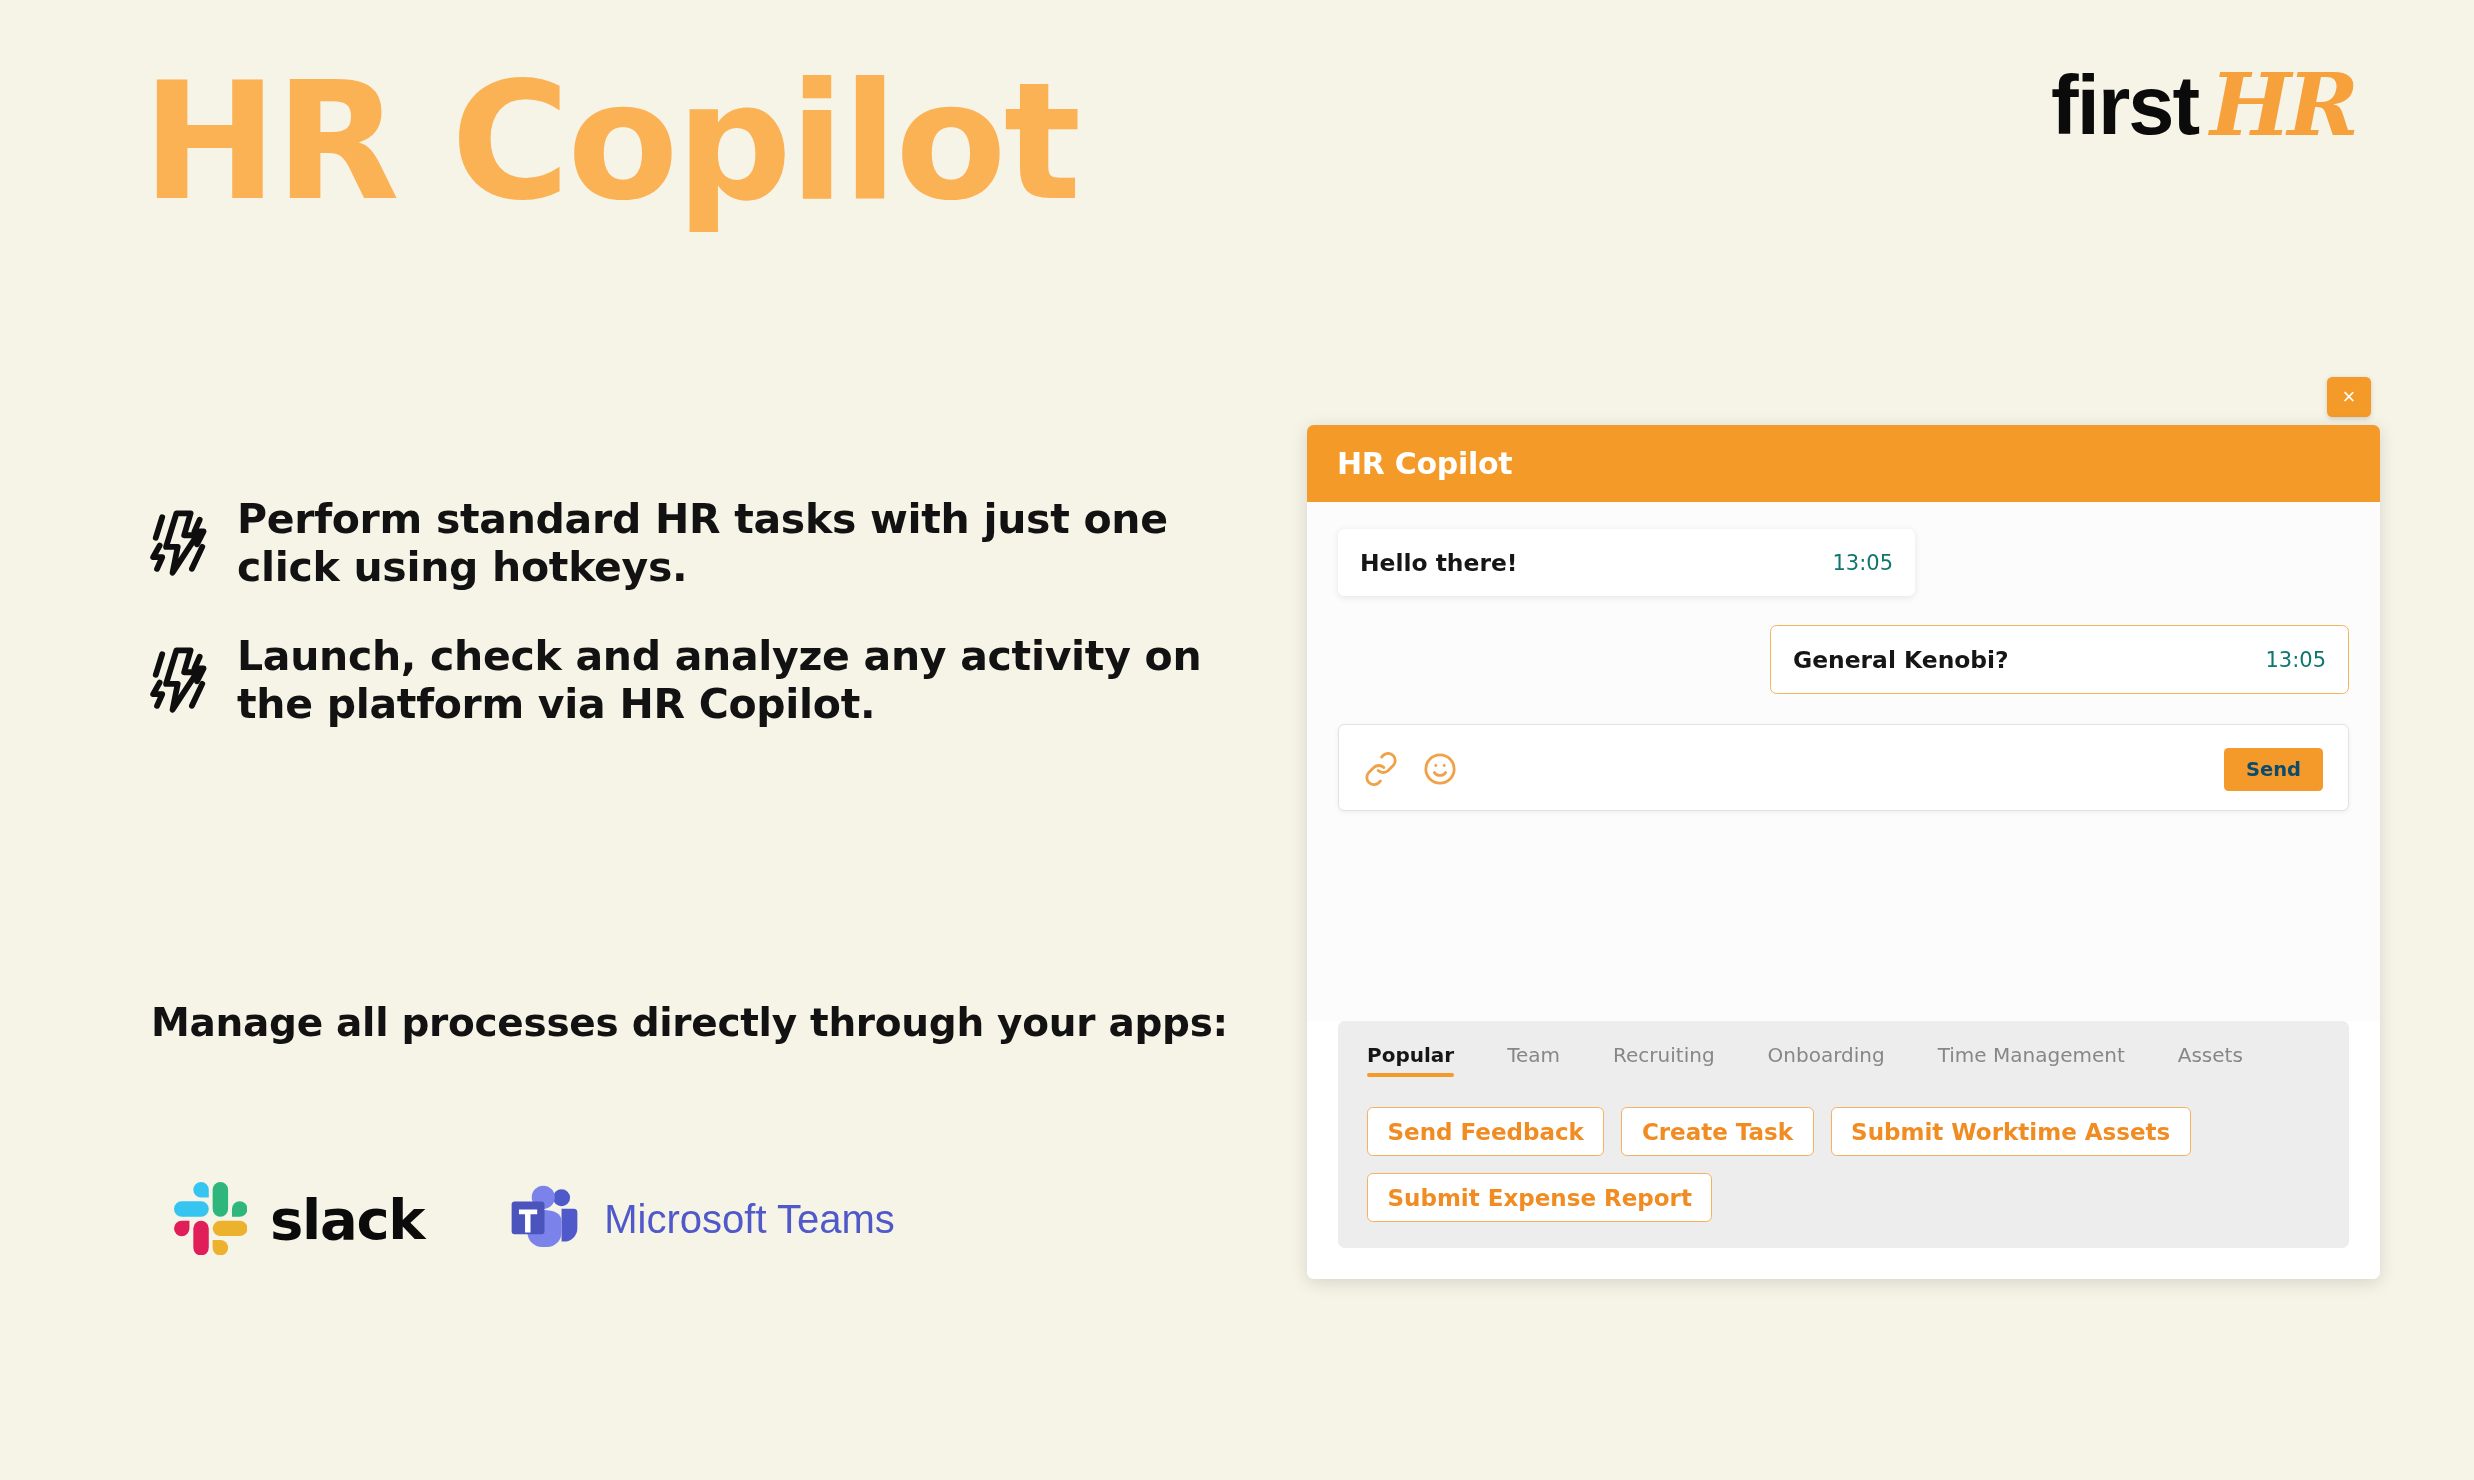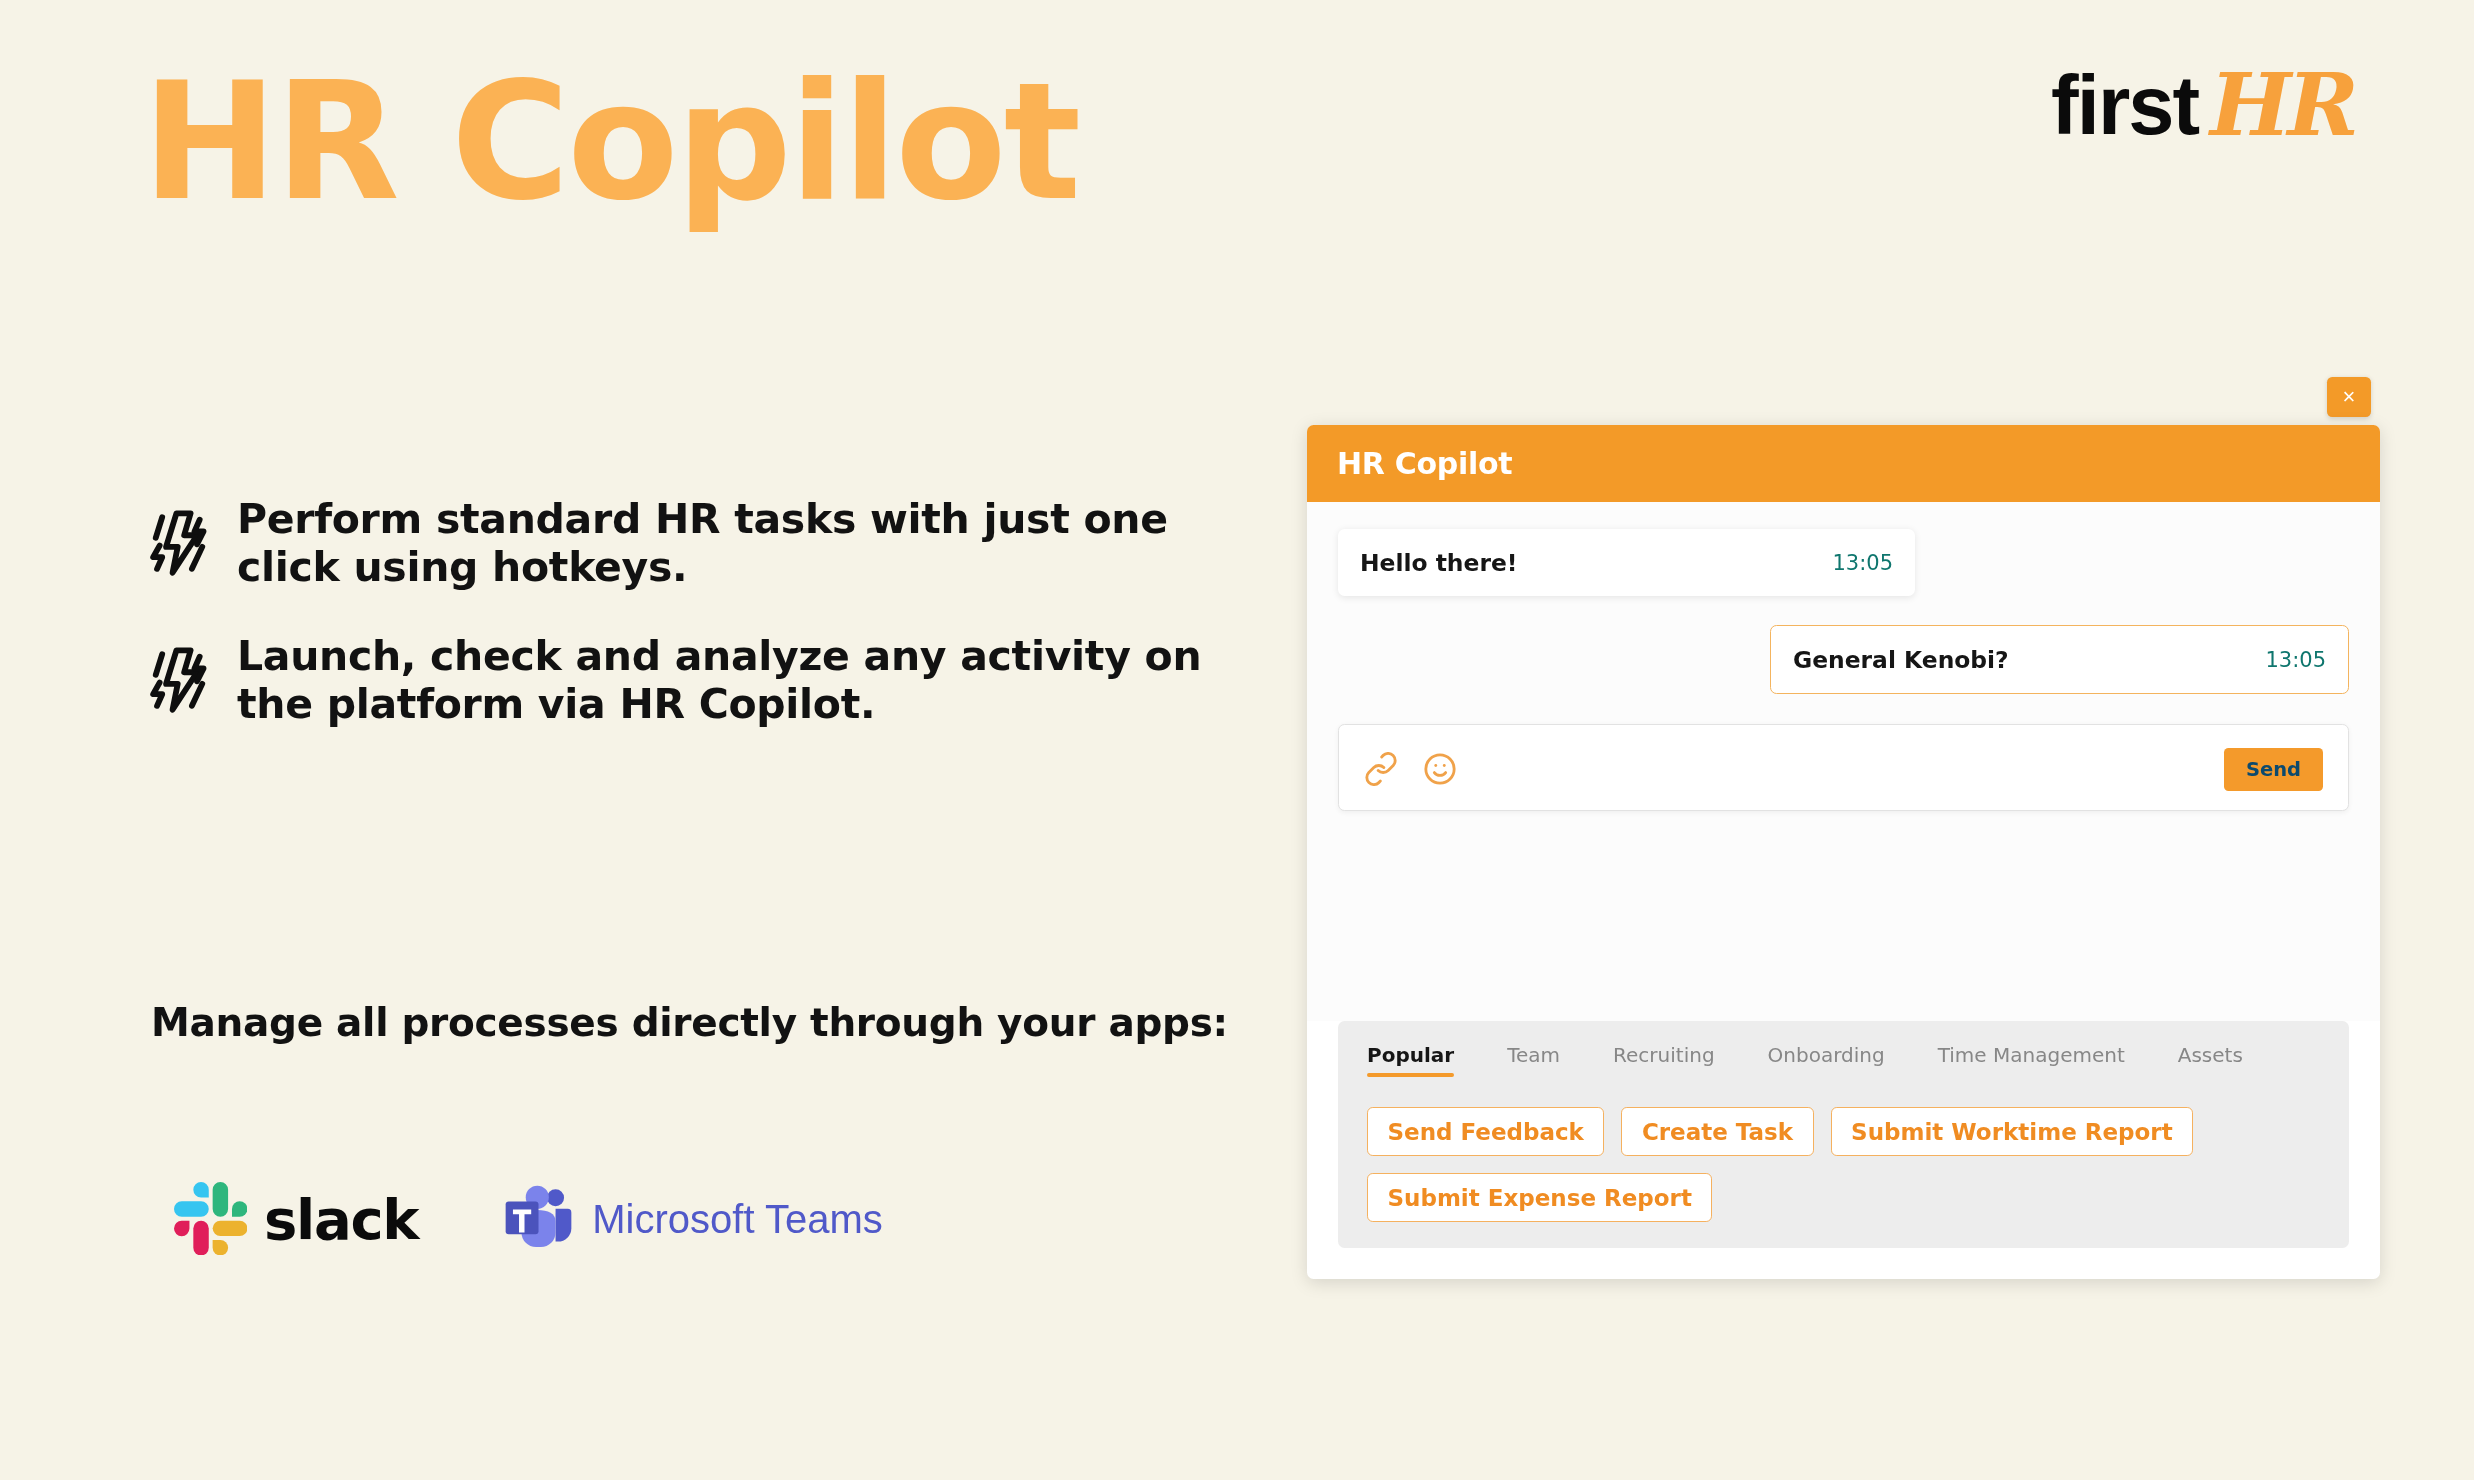--- a/index.html
+++ b/index.html
@@ -92,21 +92,21 @@
     font-family: "DejaVu Sans", sans-serif;
   }
   .apps-row {
     position: absolute;
     left: 174px;
     top: 1182px;
     display: flex;
     align-items: center;
     gap: 84px;
   }
-  .app-logo { display: flex; align-items: center; gap: 17px; }
+  .app-logo { display: flex; align-items: center; gap: 23px; }
   .slack-word {
     font-size: 56px;
     font-weight: 700;
     color: #0B0B0B;
     letter-spacing: -1.3px;
     font-family: "DejaVu Sans", sans-serif;
   }
   .teams-word {
     font-size: 40px;
     font-weight: 400;
@@ -405,21 +405,21 @@
         <span class="tab active">Popular</span>
         <span class="tab">Team</span>
         <span class="tab">Recruiting</span>
         <span class="tab">Onboarding</span>
         <span class="tab">Time Management</span>
         <span class="tab">Assets</span>
       </div>
       <div class="actions">
         <button class="action-btn">Send Feedback</button>
         <button class="action-btn">Create Task</button>
-        <button class="action-btn">Submit  Worktime Report</button>
+        <button class="action-btn">Submit  Worktime Assets</button>
         <button class="action-btn">Submit Expense Report</button>
       </div>
     </div>
 
   </div>
 
 </div>
 
 
 </body></html>

